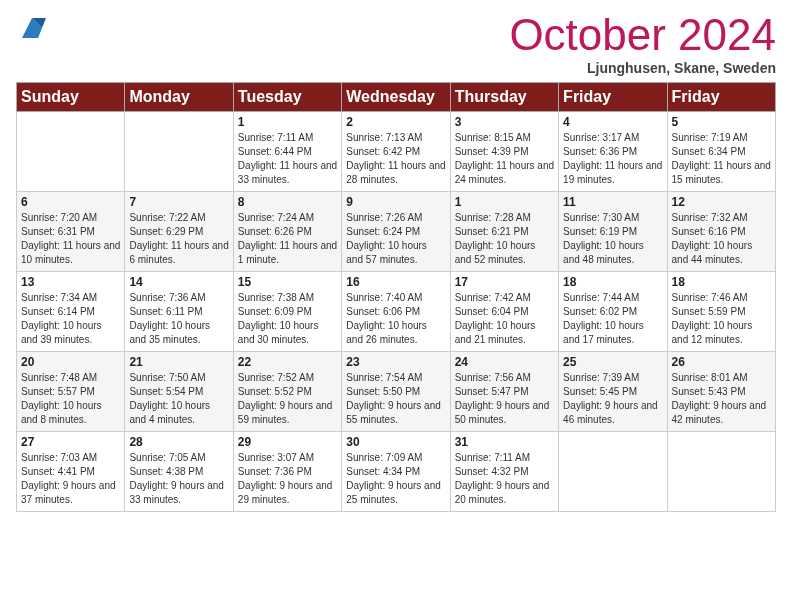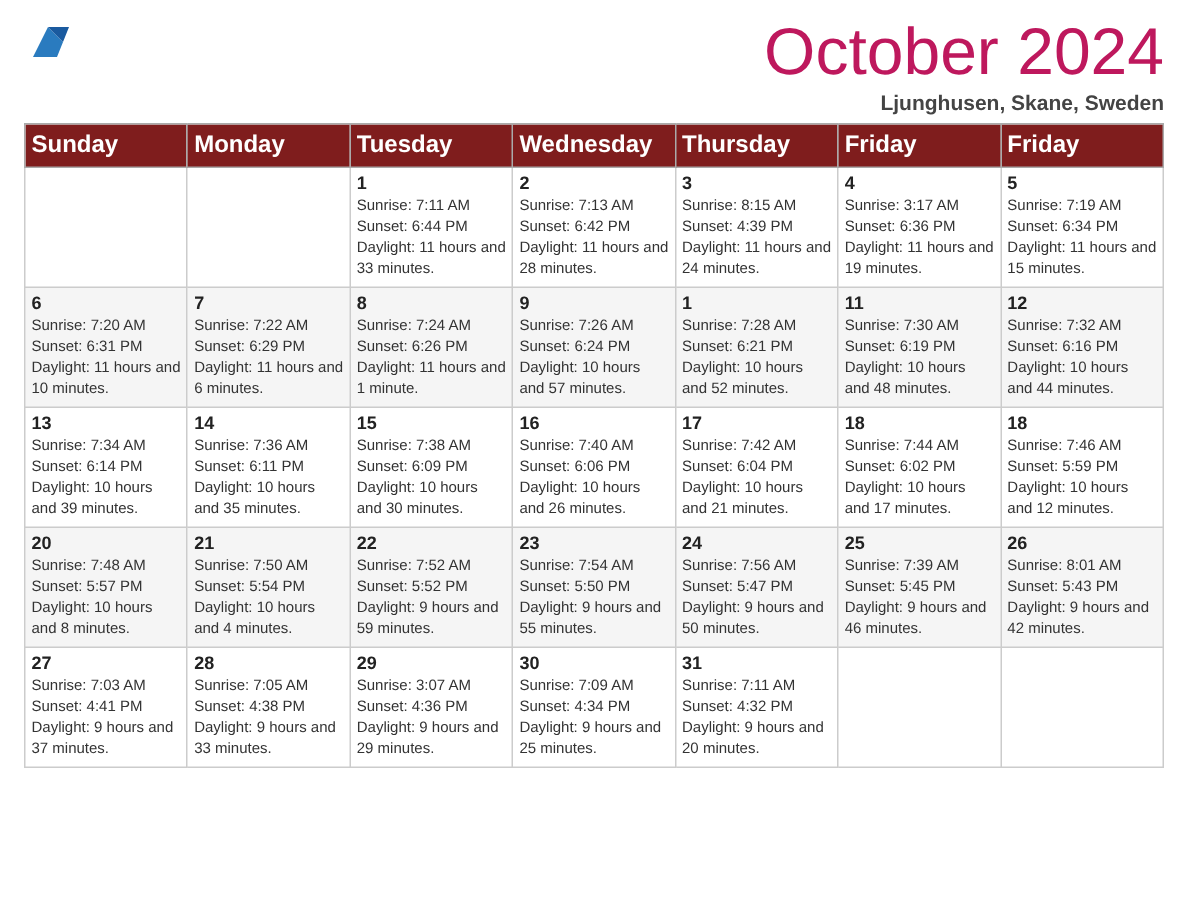--- a/index.html
+++ b/index.html
@@ -303,21 +303,21 @@
           </td>
           <td>
             <span class="day-num">28</span>
             <span class="cell-line">Sunrise: 7:05 AM</span>
             <span class="cell-line">Sunset: 4:38 PM</span>
             <span class="cell-line">Daylight: 9 hours and 33 minutes.</span>
           </td>
           <td>
             <span class="day-num">29</span>
             <span class="cell-line">Sunrise: 3:07 AM</span>
-            <span class="cell-line">Sunset: 4:36 PM</span>
+            <span class="cell-line">Sunset: 7:36 PM</span>
             <span class="cell-line">Daylight: 9 hours and 29 minutes.</span>
           </td>
           <td>
             <span class="day-num">30</span>
             <span class="cell-line">Sunrise: 7:09 AM</span>
             <span class="cell-line">Sunset: 4:34 PM</span>
             <span class="cell-line">Daylight: 9 hours and 25 minutes.</span>
           </td>
           <td>
             <span class="day-num">31</span>

